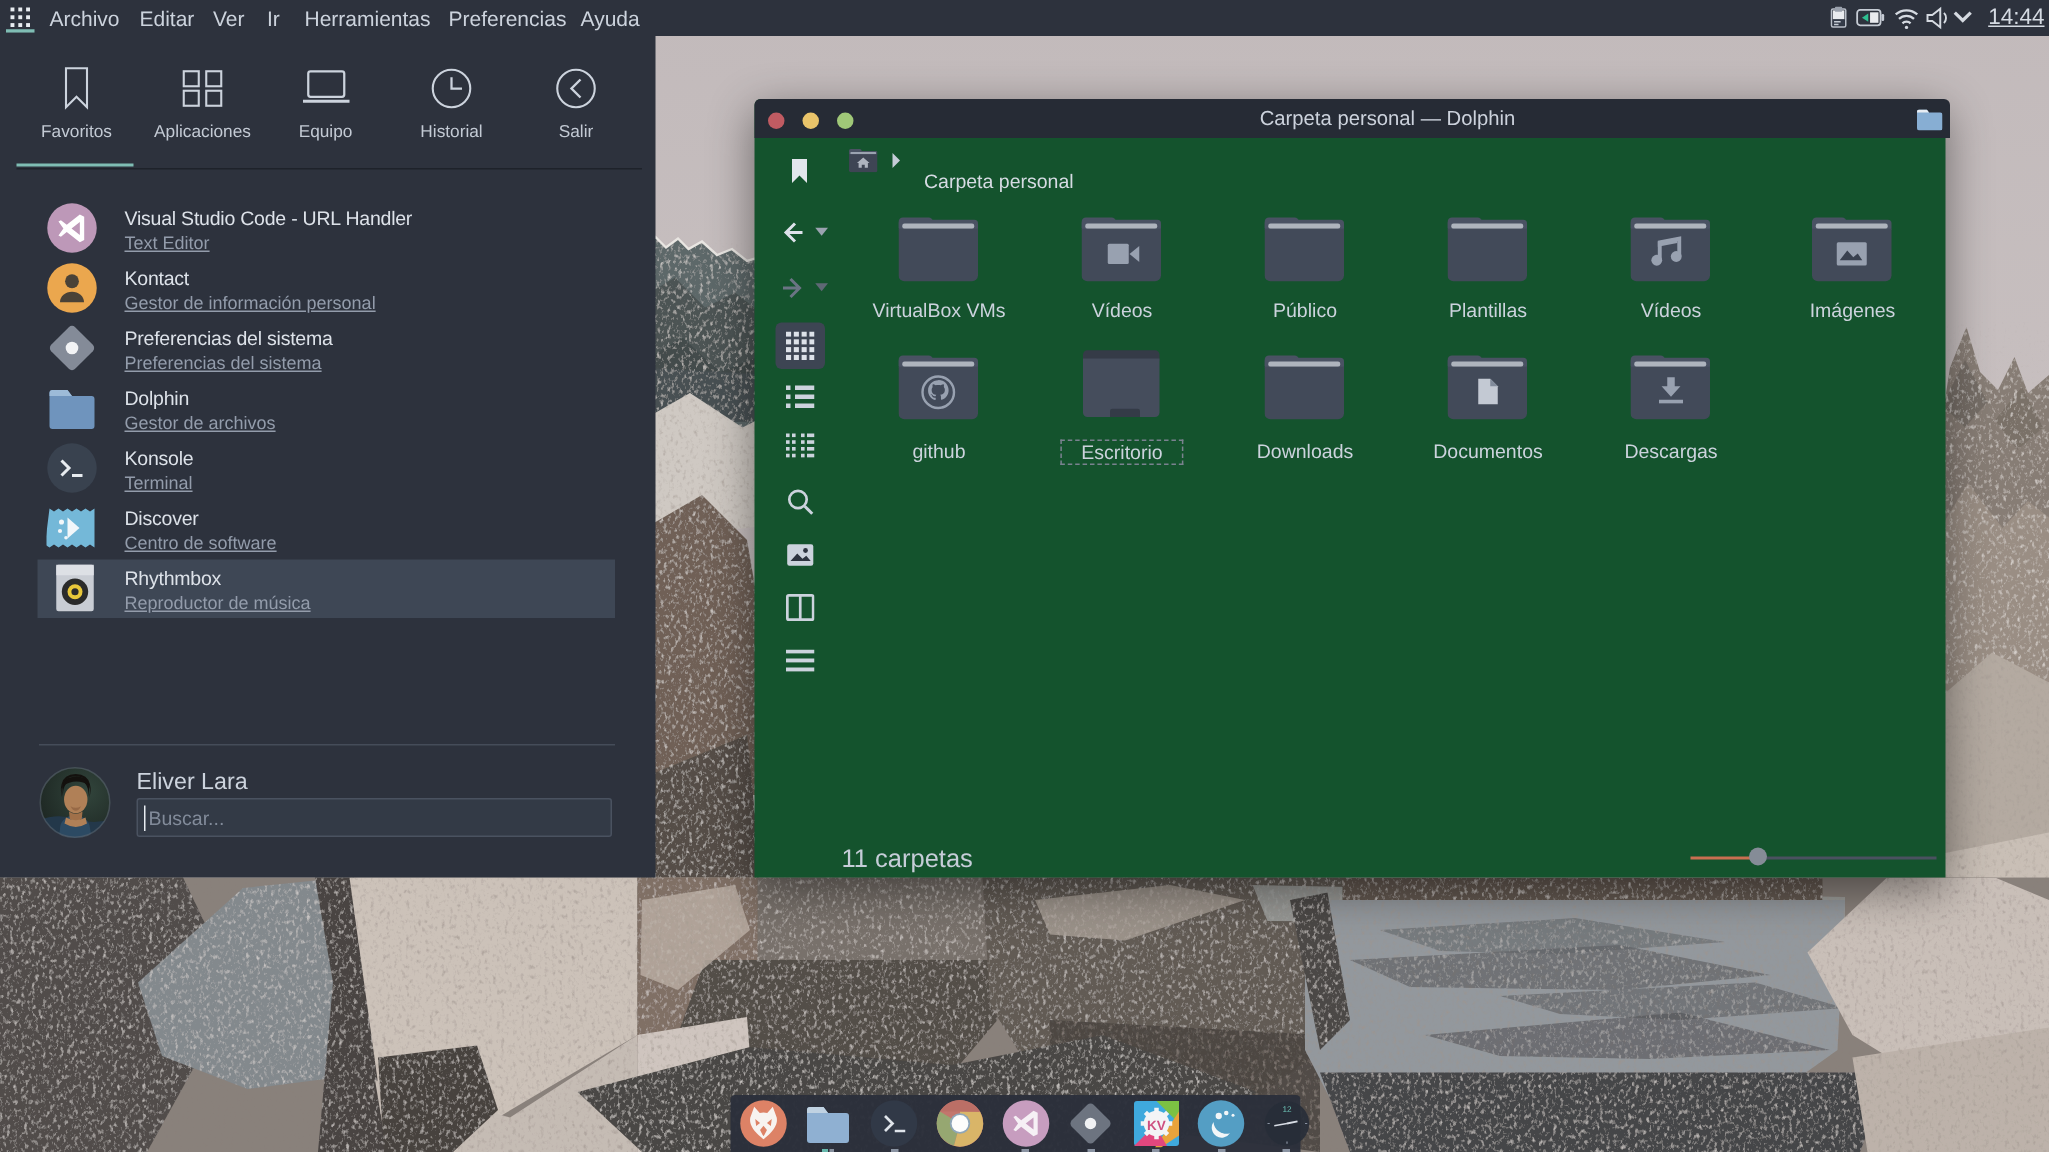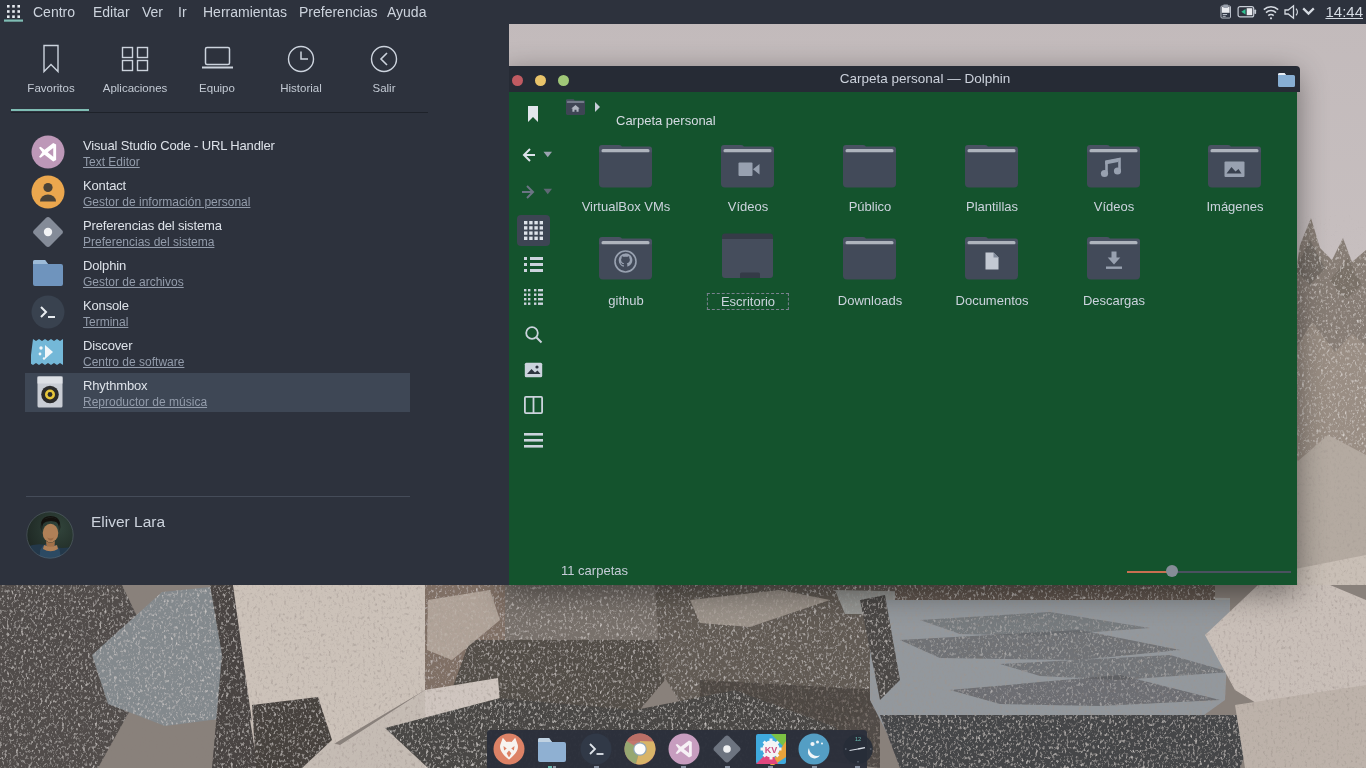--- a/index.html
+++ b/index.html
@@ -3,21 +3,21 @@
 <meta charset="utf-8">
 <style>
   * { margin:0; padding:0; box-sizing:border-box; }
   html,body { width:1366px; height:768px; overflow:hidden; background:#c7c0c0;
     font-family:"Liberation Sans", sans-serif; }
   .abs { position:absolute; }
   #wall { position:absolute; left:0; top:0; width:1366px; height:768px; }
   #panel { position:absolute; left:0; top:0; width:1366px; height:24px; background:#2d323d; z-index:5; }
   .mitem { position:absolute; top:0; height:24px; line-height:24px; color:#ccd3dd; font-size:14px; }
   #clock { position:absolute; top:0; right:3px; height:24px; line-height:24px; color:#d4dae2; font-size:15px;text-decoration:underline; }
-  #menu { position:absolute; left:0; top:24px; width:509px; height:561px; background:#2d323d; z-index:4; }
+  #menu { position:absolute; left:0; top:24px; width:437px; height:561px; background:#2d323d; z-index:4; }
   .tablbl { position:absolute; color:#c3cad4; font-size:11.5px; text-align:center; transform:translateX(-50%); }
   .appttl { color:#dde2e9; font-size:13px; letter-spacing:-0.15px; }
   .appsub { color:#939cab; font-size:12px;text-decoration:underline; }
   #win { position:absolute; left:503px; top:66px; width:794px; height:519px; z-index:3;
      background:#14532d; border-radius:4px 4px 0 0; box-shadow:0 8px 30px rgba(0,0,0,0.45); }
   #titlebar { position:absolute; left:0; top:0; width:797px; height:26px; background:#262b35; border-radius:4px 4px 0 0; }
   .tl { position:absolute; top:8.5px; width:11px; height:11px; border-radius:50%; }
   #dock { position:absolute; left:487px; top:730px; width:380px; height:38px; background:rgba(43,48,59,0.97); border-radius:3px 3px 0 0; z-index:5; }
   .dicon { position:absolute; top:3px; width:32px; height:32px; }
   .flabel { position:absolute; color:#ccd3dd; font-size:13px; text-align:center; transform:translateX(-50%); white-space:nowrap; }
@@ -176,21 +176,21 @@
         <rect x="13.4" y="2" width="2.6" height="2.6"></rect>
       <rect x="3" y="7.2" width="2.6" height="2.6"></rect>
         <rect x="8.2" y="7.2" width="2.6" height="2.6"></rect>
         <rect x="13.4" y="7.2" width="2.6" height="2.6"></rect>
       <rect x="3" y="12.4" width="2.6" height="2.6"></rect>
         <rect x="8.2" y="12.4" width="2.6" height="2.6"></rect>
         <rect x="13.4" y="12.4" width="2.6" height="2.6"></rect>
     </g>
     <rect x="0" y="16.5" width="19" height="2.2" fill="#7fbdb4"></rect>
   </svg>
-  <span class="mitem" style="left:33px">Centro</span>
+  <span class="mitem" style="left:33px">Archivo</span>
   <span class="mitem" style="left:93px">Editar</span>
   <span class="mitem" style="left:142px">Ver</span>
   <span class="mitem" style="left:178px">Ir</span>
   <span class="mitem" style="left:203px">Herramientas</span>
   <span class="mitem" style="left:299px">Preferencias</span>
   <span class="mitem" style="left:387px">Ayuda</span>
   <svg class="abs" style="left:1217px;top:3px" width="100" height="18" viewBox="0 0 100 18">
 
     <g transform="translate(3.5,1.5)">
       <rect x="0.5" y="1.5" width="9.5" height="12" rx="1" fill="none" stroke="#b9bfc9" stroke-width="1"></rect>
@@ -336,20 +336,24 @@
       <path d="M16,20 q-0.5,-11 8.5,-11 q9,0 8.5,11 q0.5,-2 0.3,-4.5 q2,-8.5 -8.8,-8.5 q-10.8,0 -8.8,8.5 q-0.2,2.5 0.3,4.5 z" fill="#14110e"></path>
       <path d="M15.5,21 q-2.5,-14 9,-14.5 q11.5,0.5 9,14.5 q1.5,-5 0.5,-9 q-1.5,-7 -9.5,-7 q-8,0 -9.5,7 q-1,4 0.5,9 z" fill="#14110e"></path>
       <path d="M16,13 q4,-6.5 9,-6.5 q5,0 8.5,6 q-4,-2.5 -8.5,-2.5 q-5,0 -9,3 z" fill="#14110e"></path>
       <path d="M20,30 q4.5,3 9,0 l-0.5,5 q-4,2.5 -8,0 z" fill="#a07049"></path>
       <path d="M17,38 q7.5,4.5 15,0 l-1,-4 q-6.5,3.5 -13,0 z" fill="#b08057"></path>
       <path d="M21,26.5 q3.5,2 7,0 q-1.5,3 -3.5,3 q-2,0 -3.5,-3 z" fill="#8d5f3e" opacity="0.7"></path>
     </g>
     <circle cx="24" cy="24" r="23.2" fill="none" stroke="#5a6470" stroke-width="1" opacity="0.6"></circle>
   </svg>
   <div class="abs" style="left:91px;top:489px;color:#ccd3dd;font-size:15.5px">Eliver Lara</div>
+  <div class="abs" style="left:91px;top:508px;width:317px;height:26px;background:#333a46;border:1px solid #4a5260;border-radius:2px">
+    <div class="abs" style="left:4px;top:4px;width:1px;height:17px;background:#e8ecf1"></div>
+    <div class="abs" style="left:7px;top:5px;color:#828b9a;font-size:13px">Buscar...</div>
+  </div>
 </div>
 
 <div id="win">
   <div id="titlebar">
     <div class="tl" style="left:9px; background:#c05b62"></div>
     <div class="tl" style="left:32px; background:#e9c46a"></div>
     <div class="tl" style="left:55px; background:#a0c878"></div>
     <div style="position:absolute; left:302px; top:0; width:240px; text-align:center; line-height:26px; color:#ccd2dc; font-size:13.5px;">Carpeta personal — Dolphin</div>
     <svg style="position:absolute; right:5px; top:7px" width="17" height="14" viewBox="0 0 17 14">
       <path d="M0,1.5 a1.5,1.5 0 0 1 1.5,-1.5 h5 l1.5,2 h7.5 a1.5,1.5 0 0 1 1.5,1.5 v9 a1.5,1.5 0 0 1 -1.5,1.5 h-14 a1.5,1.5 0 0 1 -1.5,-1.5 z" fill="#87aed3"></path>
@@ -539,21 +543,21 @@
 <path d="M0,8 a3,3 0 0 1 3,-3 h17 a3,3 0 0 1 3,3 v4 h-23 z" fill="#4a5263"></path>
 <rect x="0" y="6.5" width="53" height="8" rx="2.5" fill="#4a5263"></rect>
 <rect x="2.5" y="9" width="48" height="3.5" rx="1.5" fill="#aeb4bd"></rect>
 <path d="M0,12.5 h53 v31 a4,4 0 0 1 -4,4 h-45 a4,4 0 0 1 -4,-4 z" fill="#424a59"></path>
 <path d="M24.5,19.5 h5 v6 h3.8 l-6.3,7 l-6.3,-7 h3.8 z" fill="#98a1b0"></path>
           <rect x="19" y="34.5" width="16" height="2.4" fill="#98a1b0"></rect>
         </svg></div>
 <div class="flabel" style="left:611px;top:227px">Descargas</div>
 </div>
 
-  <div class="abs" style="left:58px;top:497px;color:#c6cdd8;font-size:13px">11 carpetas</div>
+  <div class="abs" style="left:58px;top:497px;color:#c6cdd8;font-size:17px">11 carpetas</div>
   <div class="abs" style="left:624px;top:504.5px;width:40px;height:2px;background:#c96f51"></div>
   <div class="abs" style="left:664px;top:504.5px;width:124px;height:2px;background:#4a5160"></div>
   <div class="abs" style="left:663px;top:499px;width:12px;height:12px;border-radius:50%;background:#858c97"></div>
 </div>
 
 <div id="dock">
 
   <svg class="dicon" style="left:6px" viewBox="0 0 32 32">
     <circle cx="16" cy="16" r="15.5" fill="#dd8266"></circle>
     <path d="M7.2,12 L9.8,4.8 L13.5,9 C15.1,8.5 16.9,8.5 18.5,9 L22.2,4.8 L24.8,12 C25.6,16 23.6,20.5 16,26.5 C8.4,20.5 6.4,16 7.2,12 Z" fill="#f7f3f0"></path>

